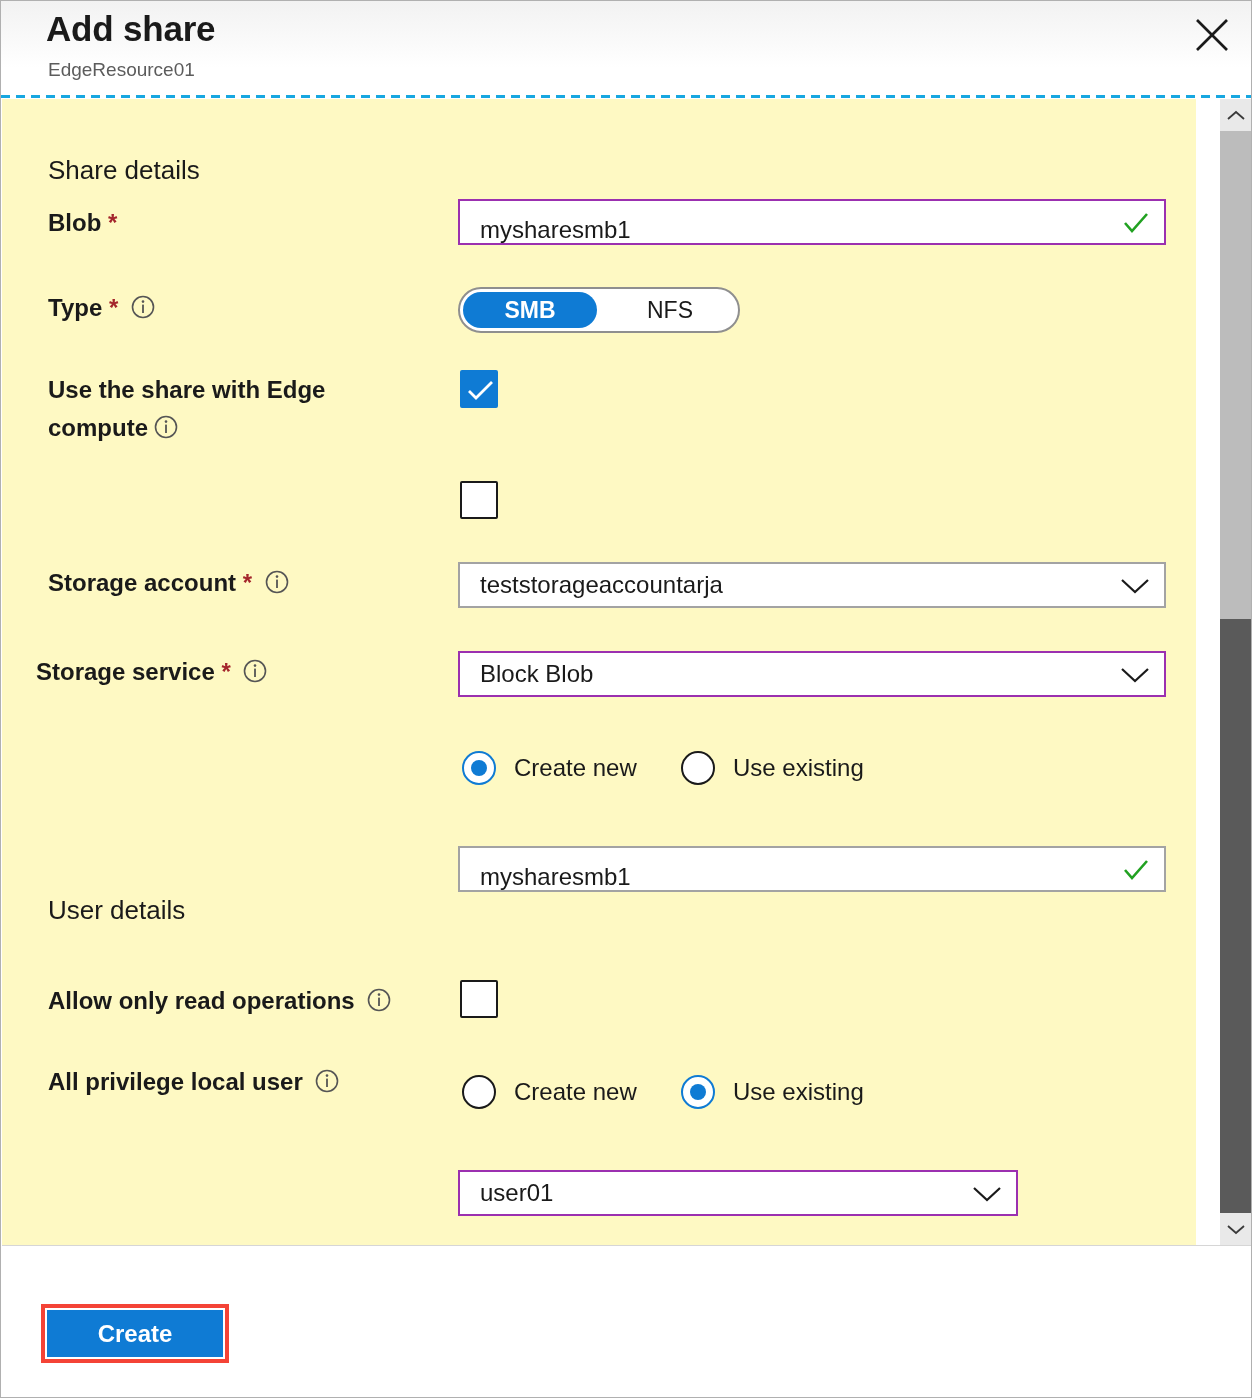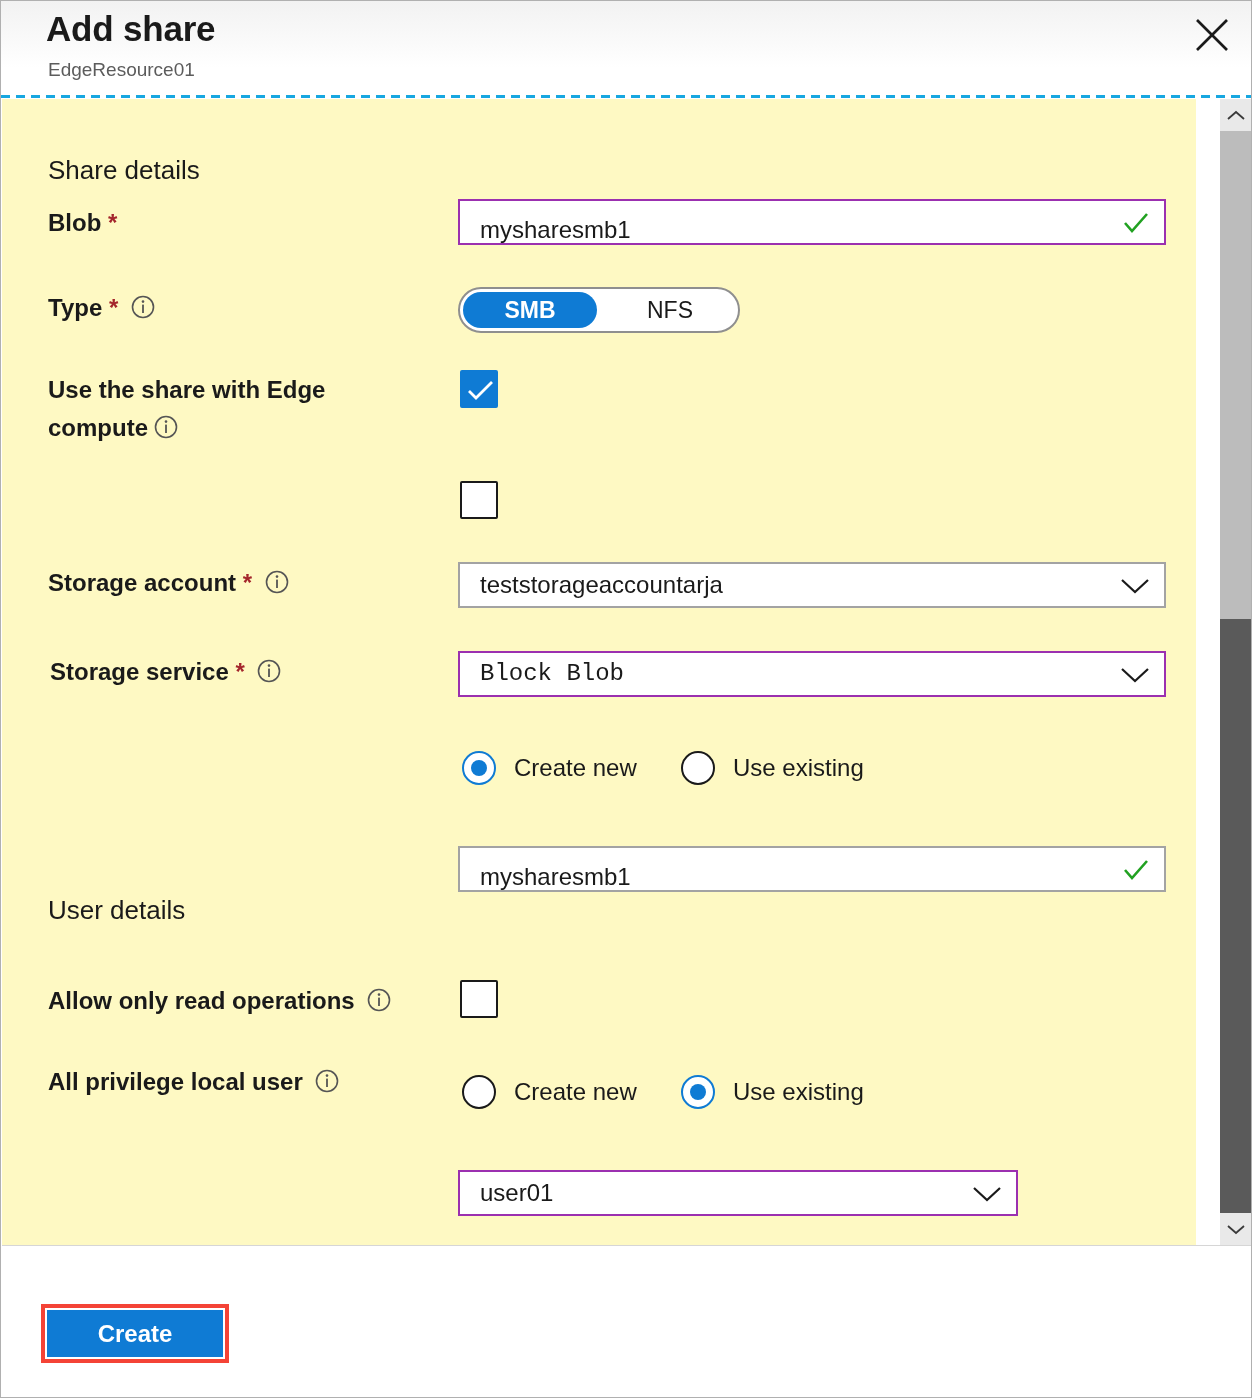--- a/index.html
+++ b/index.html
@@ -414,32 +414,32 @@
     </div>
     <div class="dropdown" style="left:456px; top:463px; width:708px;">
       <span class="dd-value">teststorageaccountarja</span>
       <span class="dd-chevron">
         <svg width="30" height="18" viewBox="0 0 30 18">
           <polyline points="2,3 15,15 28,3" fill="none" stroke="#1a1a1a" stroke-width="2.2"></polyline>
         </svg>
       </span>
     </div>
 
-    <div class="field-label" style="left:48px; top:554px;">
+    <div class="field-label" style="left:34px; top:554px;">
       <span>Storage service</span>
       <span class="req">*</span>
       <span class="info-icon">
         <svg width="24" height="24" viewBox="0 0 24 24">
           <circle cx="12" cy="12" r="10.5" fill="none" stroke="#555" stroke-width="1.6"></circle>
           <circle cx="12" cy="6.6" r="1.3" fill="#555"></circle>
           <rect x="11.1" y="9.6" width="1.8" height="8.4" fill="#555"></rect>
         </svg>
       </span>
     </div>
-    <div class="dropdown focused" style="left:456px; top:552px; width:708px;font-family:Liberation Mono, monospace;">
+    <div class="dropdown focused" style="left:456px; top:552px; width:708px;">
       <span class="dd-value">Block Blob</span>
       <span class="dd-chevron">
         <svg width="30" height="18" viewBox="0 0 30 18">
           <polyline points="2,3 15,15 28,3" fill="none" stroke="#1a1a1a" stroke-width="2.2"></polyline>
         </svg>
       </span>
     </div>
 
     <div class="radio-group" style="left:0; top:0;">
       <div class="radio selected" style="left:460px; top:652px;"></div>

